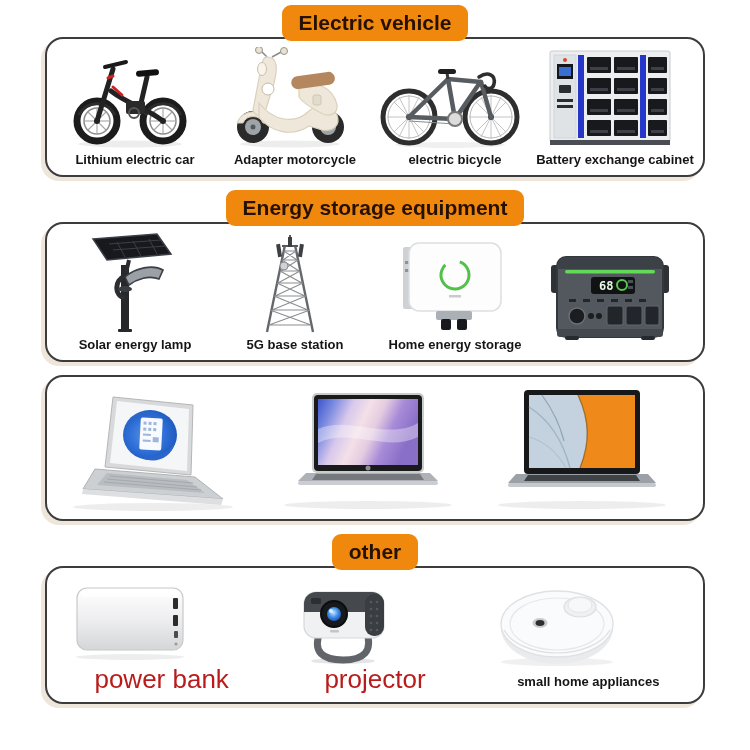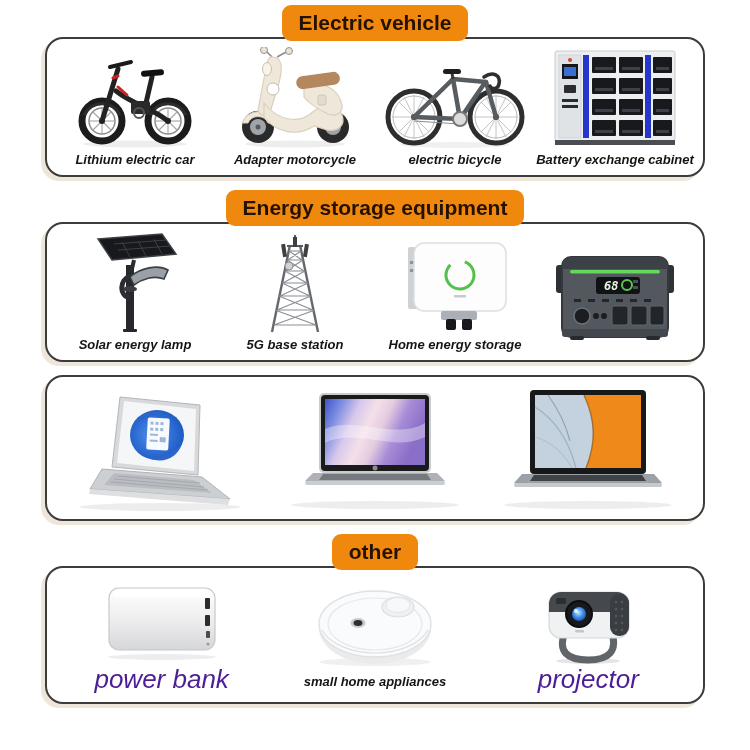--- a/index.html
+++ b/index.html
@@ -28,25 +28,25 @@
     position:relative;z-index:1;
     width:660px;margin:0 auto;background:#fff;
     border:2px solid var(--box-border);border-radius:18px;
     box-shadow:-4px 4px 0 rgba(190,156,110,0.25);
     display:flex;align-items:stretch;justify-content:space-between;
     padding:5px 8px 0;
   }
   .box-ev,.box-es{height:140px;}
   .box-laptop{height:146px;align-items:center;}
   .box-other{height:138px;}
-  .item{flex:1;display:flex;flex-direction:column;align-items:center;justify-content:flex-end;min-width:0;font-style:italic;}
-  .art{flex:1;display:flex;align-items:center;justify-content:center;width:100%;}
+  .item{flex:1;display:flex;flex-direction:column;align-items:center;justify-content:flex-end;min-width:0;}
+  .art{flex:1;display:flex;align-items:center;justify-content:flex-start;width:100%;}
   .art svg{display:block;}
   .label{font-size:13px;font-weight:bold;color:var(--label);padding-bottom:8px;white-space:nowrap;}
-  .label-lg{font-size:26px;font-weight:normal;color:#4c1d95;padding-bottom:7px;}
+  .label-lg{font-size:26px;font-weight:normal;color:#b91c1c;padding-bottom:7px;}
   .label-sm{font-size:13px;font-weight:bold;padding-bottom:13px;}
 </style>
 </head>
 <body>
 
 <div class="sheet">
 
   <div class="section">
     <div class="badge">
       <span>Electric vehicle</span>
@@ -443,38 +443,20 @@
             <circle cx="121" cy="68" r="1.6" fill="#9a9c9e"></circle>
           </svg>
         </div>
         <div class="label label-lg">power bank</div>
       </div>
 
 
       <div class="item">
         <div class="art">
           <svg width="150" height="92" viewBox="0 0 150 92">
-            <ellipse cx="75" cy="84" rx="56" ry="4" fill="#000" opacity="0.06"></ellipse>
-            <ellipse cx="75" cy="50" rx="56" ry="36" fill="#e9ebed"></ellipse>
-            <ellipse cx="98" cy="34" rx="17" ry="11" fill="none" stroke="#e2593a" stroke-width="3"></ellipse>
-            <ellipse cx="75" cy="46" rx="56" ry="33" fill="#fafbfc" stroke="#dfe1e3" stroke-width="1.4"></ellipse>
-            <ellipse cx="75" cy="46" rx="47" ry="26" fill="none" stroke="#e6e8ea" stroke-width="1.2"></ellipse>
-            <ellipse cx="98" cy="29" rx="16" ry="10" fill="#eef0f1" stroke="#dcdee0" stroke-width="1.2"></ellipse>
-            <ellipse cx="98" cy="27" rx="12" ry="7.5" fill="#f7f8f9" stroke="#e4e6e8" stroke-width="1"></ellipse>
-            <ellipse cx="58" cy="45" rx="7.5" ry="5" fill="#caccce"></ellipse>
-            <ellipse cx="58" cy="45" rx="4.5" ry="3" fill="#2c2e30"></ellipse>
-            <path d="M22,52 A56,34 0 0 0 128,52" fill="none" stroke="#dcdee0" stroke-width="1.2"></path>
-          </svg>
-        </div>
-        <div class="label label-sm">small home appliances</div>
-      </div>
-
-      <div class="item">
-        <div class="art">
-          <svg width="150" height="92" viewBox="0 0 150 92">
             <defs>
               <radialGradient id="g-lens" cx="45%" cy="40%" r="65%">
                 <stop offset="0%" stop-color="#bfe8ff"></stop>
                   <stop offset="55%" stop-color="#3e8ae8"></stop>
                   <stop offset="100%" stop-color="#1d4fa8"></stop>
               </radialGradient>
             </defs>
             <ellipse cx="75" cy="89" rx="32" ry="3" fill="#000" opacity="0.1"></ellipse>
             <path d="M52,60 C44,80 55,88 75,88 C95,88 106,80 98,58" fill="none" stroke="#61656a" stroke-width="7" stroke-linecap="round"></path>
             <rect x="36" y="20" width="80" height="46" rx="12" fill="#f0f1f2" stroke="#d5d7d9" stroke-width="1.2"></rect>
@@ -495,16 +477,34 @@
             <rect x="43" y="26" width="10" height="6" rx="1.5" fill="#2b2e32"></rect>
             <circle cx="66" cy="42" r="13" fill="#17191c" stroke="#0c0d0f" stroke-width="2"></circle>
             <circle cx="66" cy="42" r="7" fill="url(#g-lens)"></circle>
             <circle cx="63" cy="39" r="2" fill="#eaf6ff" opacity="0.9"></circle>
             <rect x="62" y="58" width="9" height="2.5" rx="1" fill="#c3c6c9"></rect>
           </svg>
         </div>
         <div class="label label-lg">projector</div>
       </div>
 
+      <div class="item">
+        <div class="art">
+          <svg width="150" height="92" viewBox="0 0 150 92">
+            <ellipse cx="75" cy="84" rx="56" ry="4" fill="#000" opacity="0.06"></ellipse>
+            <ellipse cx="75" cy="50" rx="56" ry="36" fill="#e9ebed"></ellipse>
+            <ellipse cx="98" cy="34" rx="17" ry="11" fill="none" stroke="#e2593a" stroke-width="3"></ellipse>
+            <ellipse cx="75" cy="46" rx="56" ry="33" fill="#fafbfc" stroke="#dfe1e3" stroke-width="1.4"></ellipse>
+            <ellipse cx="75" cy="46" rx="47" ry="26" fill="none" stroke="#e6e8ea" stroke-width="1.2"></ellipse>
+            <ellipse cx="98" cy="29" rx="16" ry="10" fill="#eef0f1" stroke="#dcdee0" stroke-width="1.2"></ellipse>
+            <ellipse cx="98" cy="27" rx="12" ry="7.5" fill="#f7f8f9" stroke="#e4e6e8" stroke-width="1"></ellipse>
+            <ellipse cx="58" cy="45" rx="7.5" ry="5" fill="#caccce"></ellipse>
+            <ellipse cx="58" cy="45" rx="4.5" ry="3" fill="#2c2e30"></ellipse>
+            <path d="M22,52 A56,34 0 0 0 128,52" fill="none" stroke="#dcdee0" stroke-width="1.2"></path>
+          </svg>
+        </div>
+        <div class="label label-sm">small home appliances</div>
+      </div>
+
     </div>
   </div>
 
 </div>
 
 </body></html>

